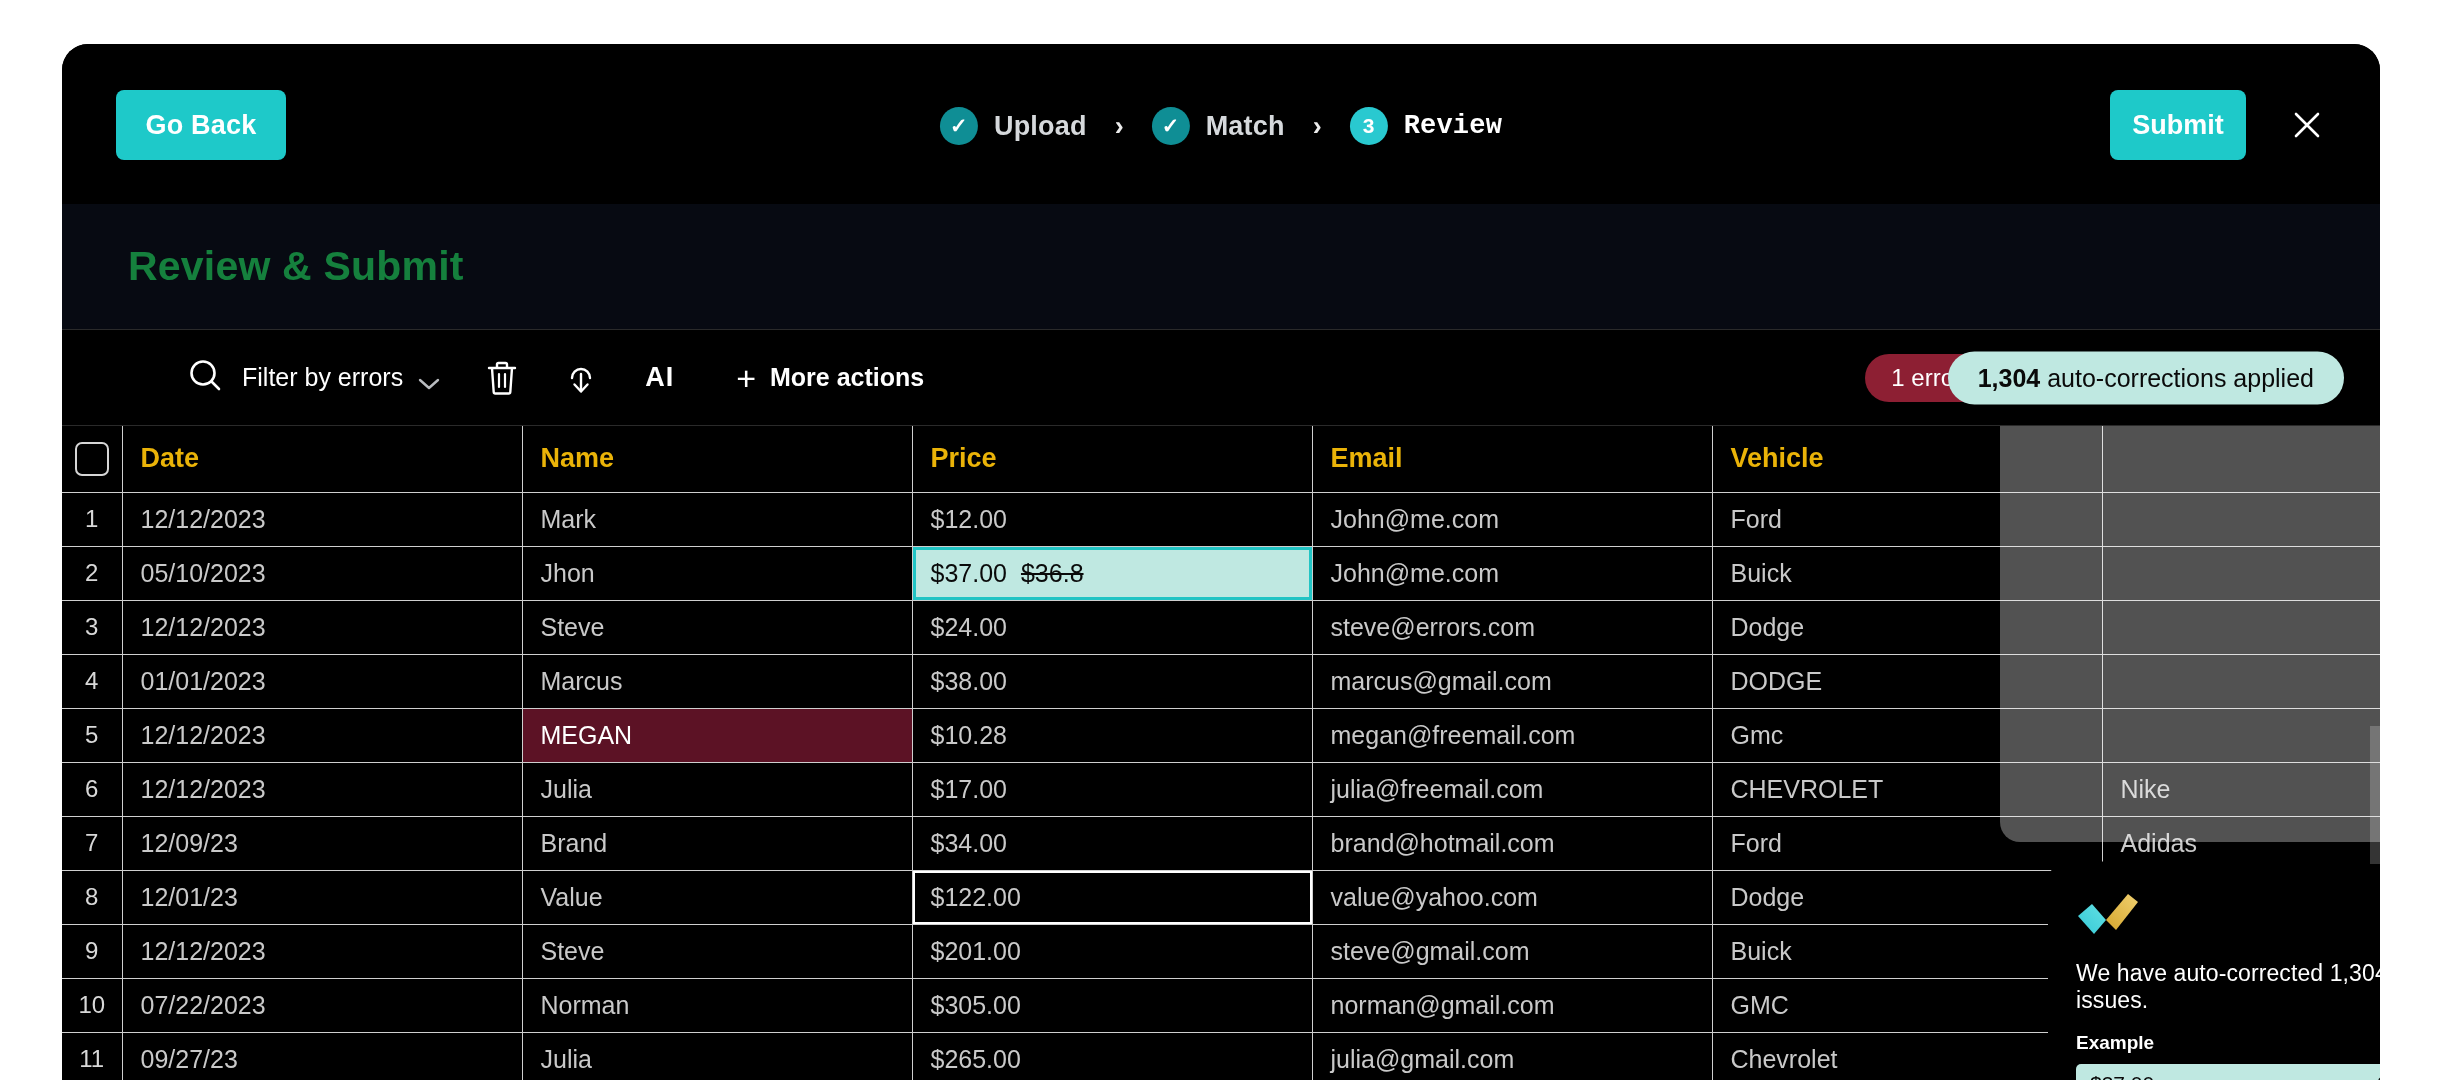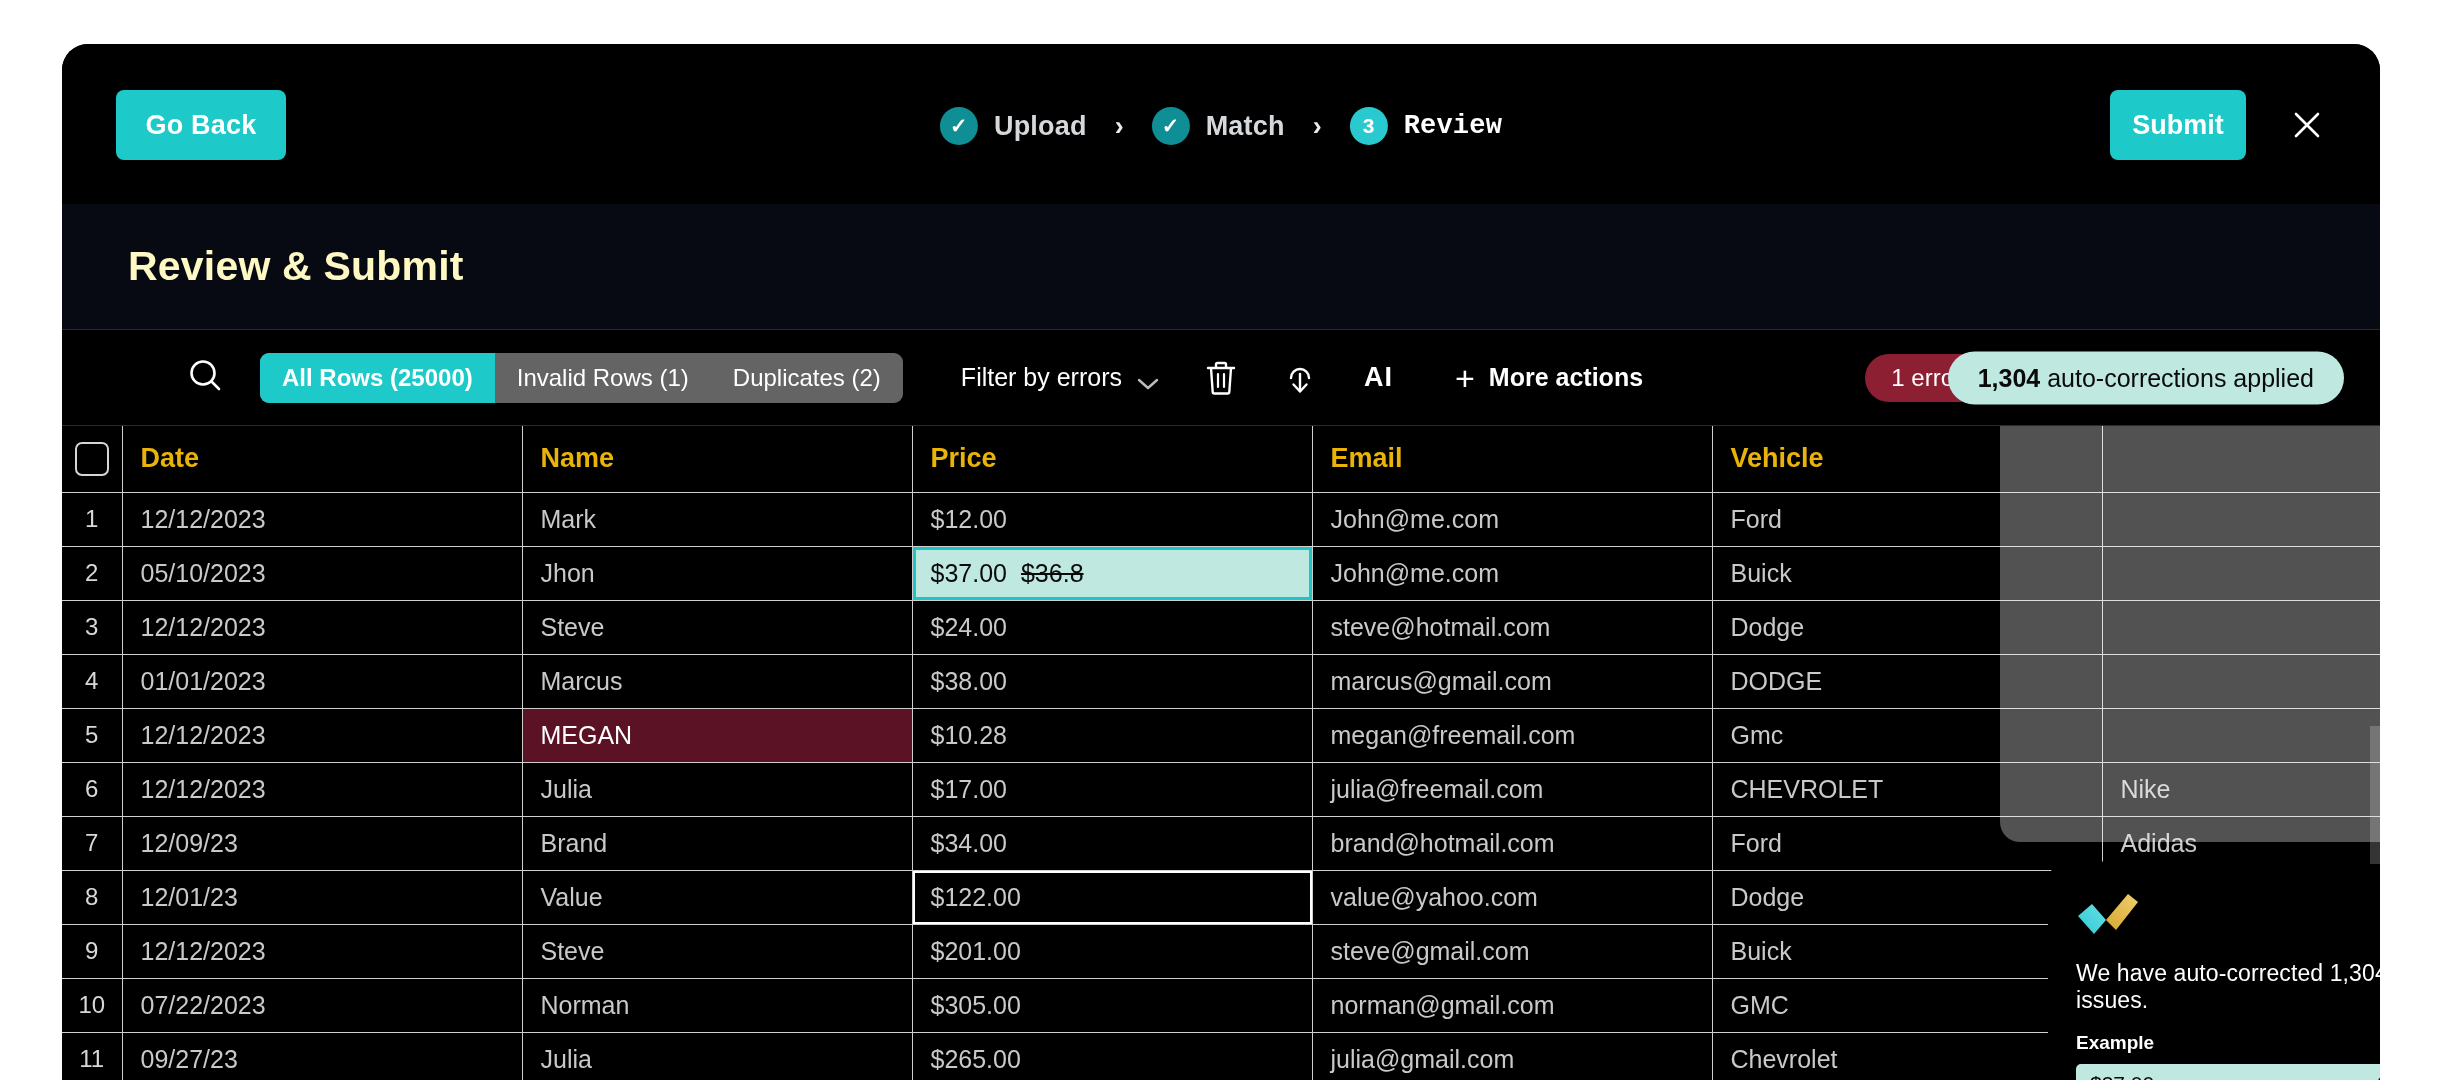--- a/index.html
+++ b/index.html
@@ -91,21 +91,21 @@
 
   
   .title-band {
     height: 126px;
     background: #070a12;
     display: flex; align-items: center;
     padding-left: 66px;
     border-bottom: 1px solid #2a2a2a;
   }
   .page-title {
-    color: #fef9c3; font-size: 41px; font-weight: 700;
+    color: #15803d; font-size: 41px; font-weight: 700;
     letter-spacing: .2px;
   }
 
   
   .toolbar {
     position: relative;
     height: 96px;
     background: #000000;
     display: flex; align-items: center;
     padding-left: 122px;
@@ -329,25 +329,20 @@
     </div>
 
     <div class="toolbar">
       <span class="search-icon-wrap">
         <svg width="44" height="44" viewBox="0 0 44 44">
           <circle cx="19" cy="19" r="11.5" stroke="#ffffff" stroke-width="2.6" fill="none"></circle>
           <line x1="27.5" y1="27.5" x2="35" y2="35" stroke="#ffffff" stroke-width="2.6" stroke-linecap="round"></line>
         </svg>
       </span>
 
-      <div class="seg-group">
-        <div class="seg active">All Rows (25000)</div>
-        <div class="seg">Invalid Rows (1)</div>
-        <div class="seg">Duplicates (2)</div>
-      </div>
 
       <div class="filter-dd">
         <span>Filter by errors</span>
         <svg width="24" height="16" viewBox="0 0 24 16">
           <path d="M3 4 L12 12 L21 4" stroke="#b9bcc0" stroke-width="2.4" fill="none" stroke-linecap="round" stroke-linejoin="round"></path>
         </svg>
       </div>
 
       <span class="tool-icon">
         <svg width="34" height="38" viewBox="0 0 34 38">
@@ -412,21 +407,21 @@
               <td class="col-price cell-selected"><span>$37.00</span><span class="old">$36.8</span></td>
               <td class="col-email">John@me.com</td>
               <td class="col-vehicle">Buick</td>
               <td class="col-shoe"></td>
             </tr>
             <tr>
               <td class="col-idx">3</td>
               <td class="col-date">12/12/2023</td>
               <td class="col-name">Steve</td>
               <td class="col-price">$24.00</td>
-              <td class="col-email">steve@hotmail.com</td>
+              <td class="col-email">steve@errors.com</td>
               <td class="col-vehicle">Dodge</td>
               <td class="col-shoe"></td>
             </tr>
             <tr>
               <td class="col-idx">4</td>
               <td class="col-date">01/01/2023</td>
               <td class="col-name">Marcus</td>
               <td class="col-price">$38.00</td>
               <td class="col-email">marcus@gmail.com</td>
               <td class="col-vehicle">DODGE</td>

